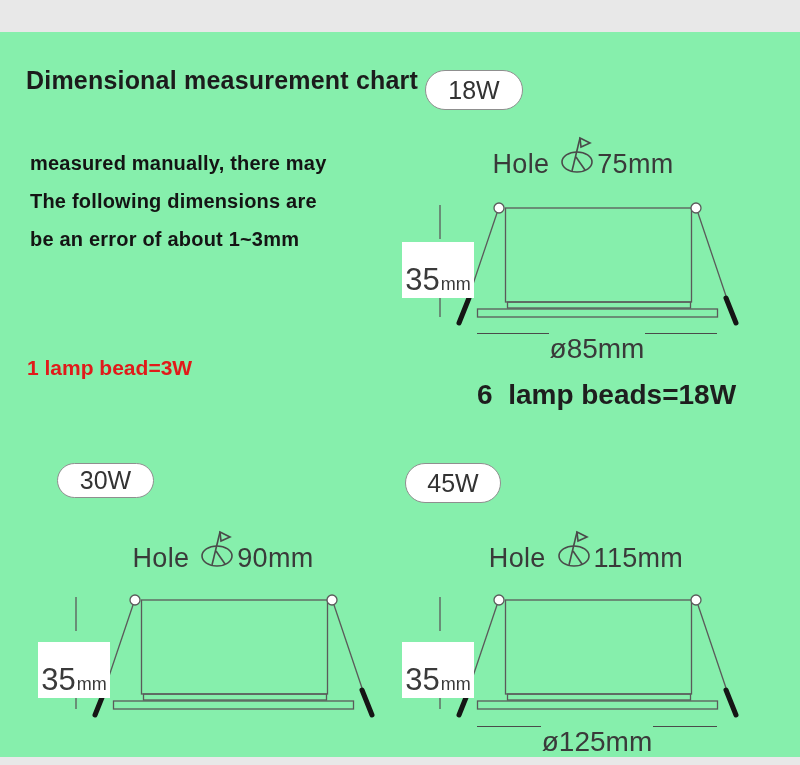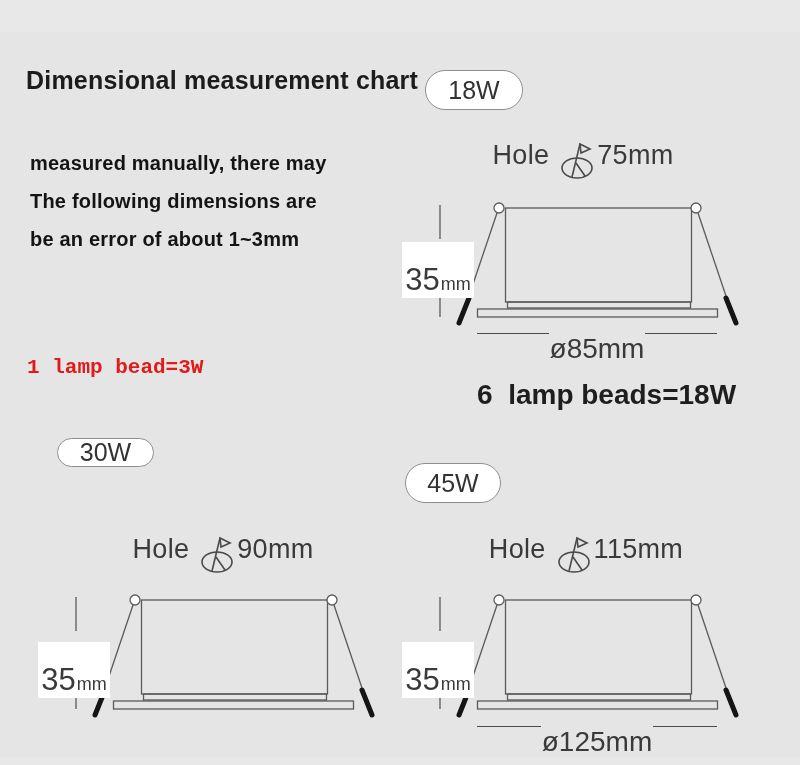--- a/index.html
+++ b/index.html
@@ -1,52 +1,52 @@
 <!DOCTYPE html>
 <html><head>
 <meta charset="utf-8">
 <style>
   * { margin:0; padding:0; box-sizing:border-box; }
   html,body { background:#ffffff; }
   #canvas {
     position:relative; width:800px; height:765px;
-    background:#e5e5e5; overflow:hidden;
+    background:#86efac; overflow:hidden;
     font-family:"Liberation Sans","DejaVu Sans",sans-serif;
     color:#2e2e2e;
   }
   .bar { position:absolute; left:0; width:800px; background:#e8e8e8; }
   .bar.top { top:0; height:32px; }
   .bar.bottom { top:757px; height:8px; }
 
   .page-title {
     position:absolute; left:26px; top:66px;
     font-size:25px; font-weight:700; color:#1c1c1c; letter-spacing:0.2px;
   }
 
   .note { position:absolute; left:30px; top:144px; }
   .note-line { font-size:20px; font-weight:600; color:#141414; line-height:38px; letter-spacing:0.2px; }
 
   .red-note {
     position:absolute; left:27px; top:356px;
-    font-size:21px; font-weight:700; color:#e11a1a;font-family:Liberation Mono, monospace;
+    font-size:21px; font-weight:700; color:#e11a1a;
   }
 
   .pill {
     position:absolute; width:98px; height:40px;
     border:1.5px solid #8f8f8f; border-radius:21px;
     display:flex; align-items:center; justify-content:center;
     font-size:25px; color:#333; background:#fff;
   }
   .pill.p18 { left:425px; top:70px; }
-  .pill.p30 { left:57px;  top:438px; width:97px; height:29px; }
+  .pill.p30 { left:57px;  top:463px; width:97px; height:35px; }
   .pill.p45 { left:405px; top:463px; width:96px; }
 
   .hole-label {
     position:absolute; width:300px; height:40px;
-    display:flex; align-items:flex-start; justify-content:center;
+    display:flex; align-items:flex-end; justify-content:center;
     font-size:27px; color:#3a3a3a; letter-spacing:0.3px;
   }
   .hole-label .hole-icon { margin:0 2px 0 10px; position:relative; top:-4px; }
   .hl18 { left:433px; top:140px; }
   .hl30 { left:73px;  top:534px; }
   .hl45 { left:436px; top:534px; }
 
   .lamp-svg { position:absolute; width:340px; height:130px; }
   .ls18 { left:403px; top:199px; }
   .ls30 { left:39px;  top:591px; }

